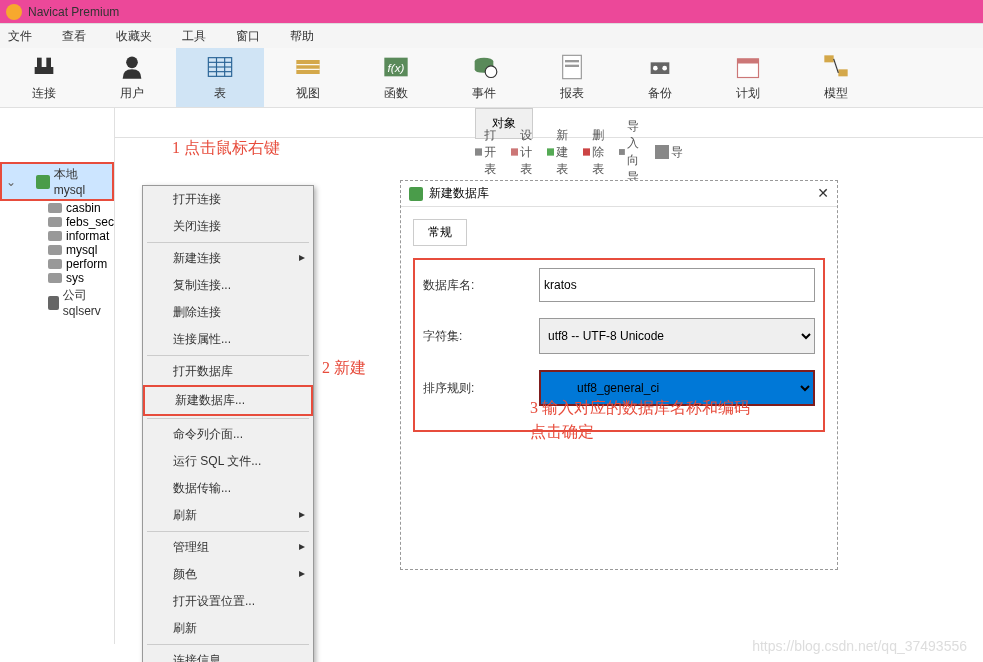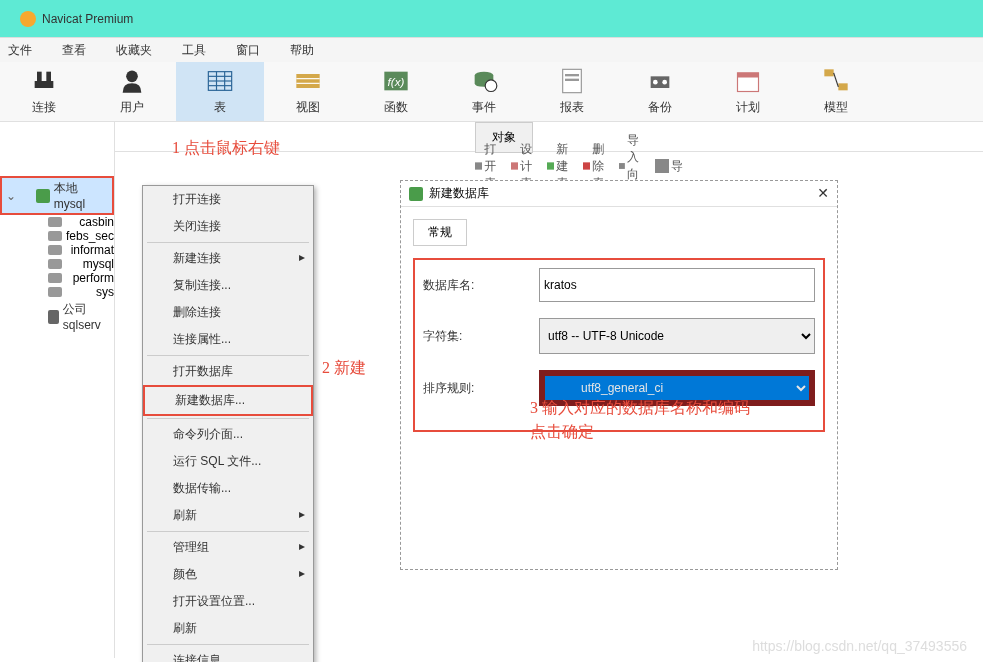--- a/index.html
+++ b/index.html
@@ -1,34 +1,34 @@
 <!DOCTYPE html>
 <html><head>
   <meta charset="utf-8">
   <style>
     * { margin: 0; padding: 0; box-sizing: border-box; font-family: "Microsoft YaHei", Arial, sans-serif; }
     body { background: #fff; width: 983px; height: 662px; overflow: hidden; position: relative; font-size: 12px; }
     
-    .title-bar { height: 38px; background: #5eead4; display: flex; align-items: center; padding: 0 20px; border-bottom: 1px solid #ddd; }
+    .title-bar { height: 24px; background: #ec4899; display: flex; align-items: center; padding: 0 6px; border-bottom: 1px solid #ddd; }
     .title-bar .app-icon { width: 16px; height: 16px; background: #f7a82e; border-radius: 50%; margin-right: 6px; }
     .title-bar span { color: #333; }
     
     .menu-bar { height: 24px; background: #f5f5f5; display: flex; align-items: center; padding: 0 8px; }
     .menu-bar span { margin-right: 30px; color: #333; cursor: default; }
     
     .toolbar { height: 60px; background: #f8f8f8; display: flex; align-items: center; border-bottom: 1px solid #e0e0e0; }
     .toolbar-item { width: 88px; text-align: center; font-size: 12px; color: #333; }
     .toolbar-item.active { background: #d0e4f5; height: 100%; display: flex; flex-direction: column; justify-content: center; }
     .toolbar-item .icon { width: 28px; height: 28px; margin: 0 auto 4px; }
     
     .content { display: flex; position: relative; }
     .sidebar { width: 180px; background: #fff; border-right: 1px solid #e0e0e0; height: 536px; position: relative; }
     .tree-node { padding: 2px 4px; font-size: 12px; color: #333; display: flex; align-items: center; }
     .tree-node.selected { background: #cce5ff; border: 2px solid #e74c3c; }
-    .tree-child { padding-left: 48px; display: flex; align-items: center; justify-content: space-between; }
+    .tree-child { padding-left: 48px; display: flex; align-items: center; }
     .tree-child .db-icon { width: 14px; height: 10px; background: #999; border-radius: 2px; margin-right: 4px; }
     .conn-icon { width: 14px; height: 14px; background: #4a9c4a; border-radius: 2px; margin-right: 4px; margin-left: 16px; }
     .expand { margin-right: 4px; color: #666; }
     .sql-icon { width: 14px; height: 14px; background: #666; border-radius: 2px; margin-right: 4px; margin-left: 32px; }
     
     .main-area { flex: 1; background: #fff; position: relative; }
     .tab-area { height: 30px; border-bottom: 1px solid #e0e0e0; padding-left: 360px; }
     .tab { display: inline-block; padding: 6px 16px; background: #f0f0f0; border: 1px solid #ccc; }
     
     .action-bar { height: 28px; padding: 4px 360px 4px 360px; display: flex; gap: 8px; align-items: center; }
@@ -44,21 +44,21 @@
     .dialog { position: absolute; left: 400px; top: 180px; width: 438px; height: 390px; background: #fff; border: 1px dashed #999; z-index: 50; }
     .dialog-title { height: 26px; background: #fff; border-bottom: 1px solid #e0e0e0; display: flex; align-items: center; padding: 0 8px; }
     .dialog-title .di { width: 14px; height: 14px; background: #4a9c4a; border-radius: 2px; margin-right: 6px; }
     .dialog-close { position: absolute; right: 8px; top: 4px; font-size: 14px; color: #333; }
     .dialog-body { padding: 12px; }
     .dlg-tab { display: inline-block; padding: 4px 14px; border: 1px solid #ccc; background: #fff; font-size: 12px; margin-bottom: 12px; }
     .form-row { display: flex; align-items: center; margin-bottom: 16px; }
     .form-label { width: 116px; font-size: 12px; color: #333; }
     .form-input { flex: 1; height: 14px; border: 1px solid #999; padding: 16px 4px; font-size: 12px; }
     .form-select { flex: 1; height: 36px; border: 1px solid #999; padding: 0 4px; font-size: 12px; }
-    .form-select.highlighted { background: #0078d7; color: #e5e5e5; border: 6px solid #7f1d1d; padding-left: 32px; }
+    .form-select.highlighted { background: #0078d7; color: #000000; border: 2px solid #7f1d1d; padding-left: 32px; }
     .form-section { border: 2px solid #e74c3c; padding: 8px; }
     .dialog-buttons { position: absolute; bottom: 12px; right: 16px; display: flex; gap: 12px; }
     .dlg-btn { width: 70px; height: 24px; border: 1px solid #999; background: #f0f0f0; font-size: 12px; }
     
     .annotation { position: absolute; color: #e74c3c; font-size: 16px; font-family: SimSun; z-index: 200; }
     .anno1 { left: 172px; top: 138px; text-align: center; }
     .anno2 { left: 322px; top: 358px; }
     .anno3 { left: 530px; top: 398px; }
     .anno3b { left: 530px; top: 422px; }
     

